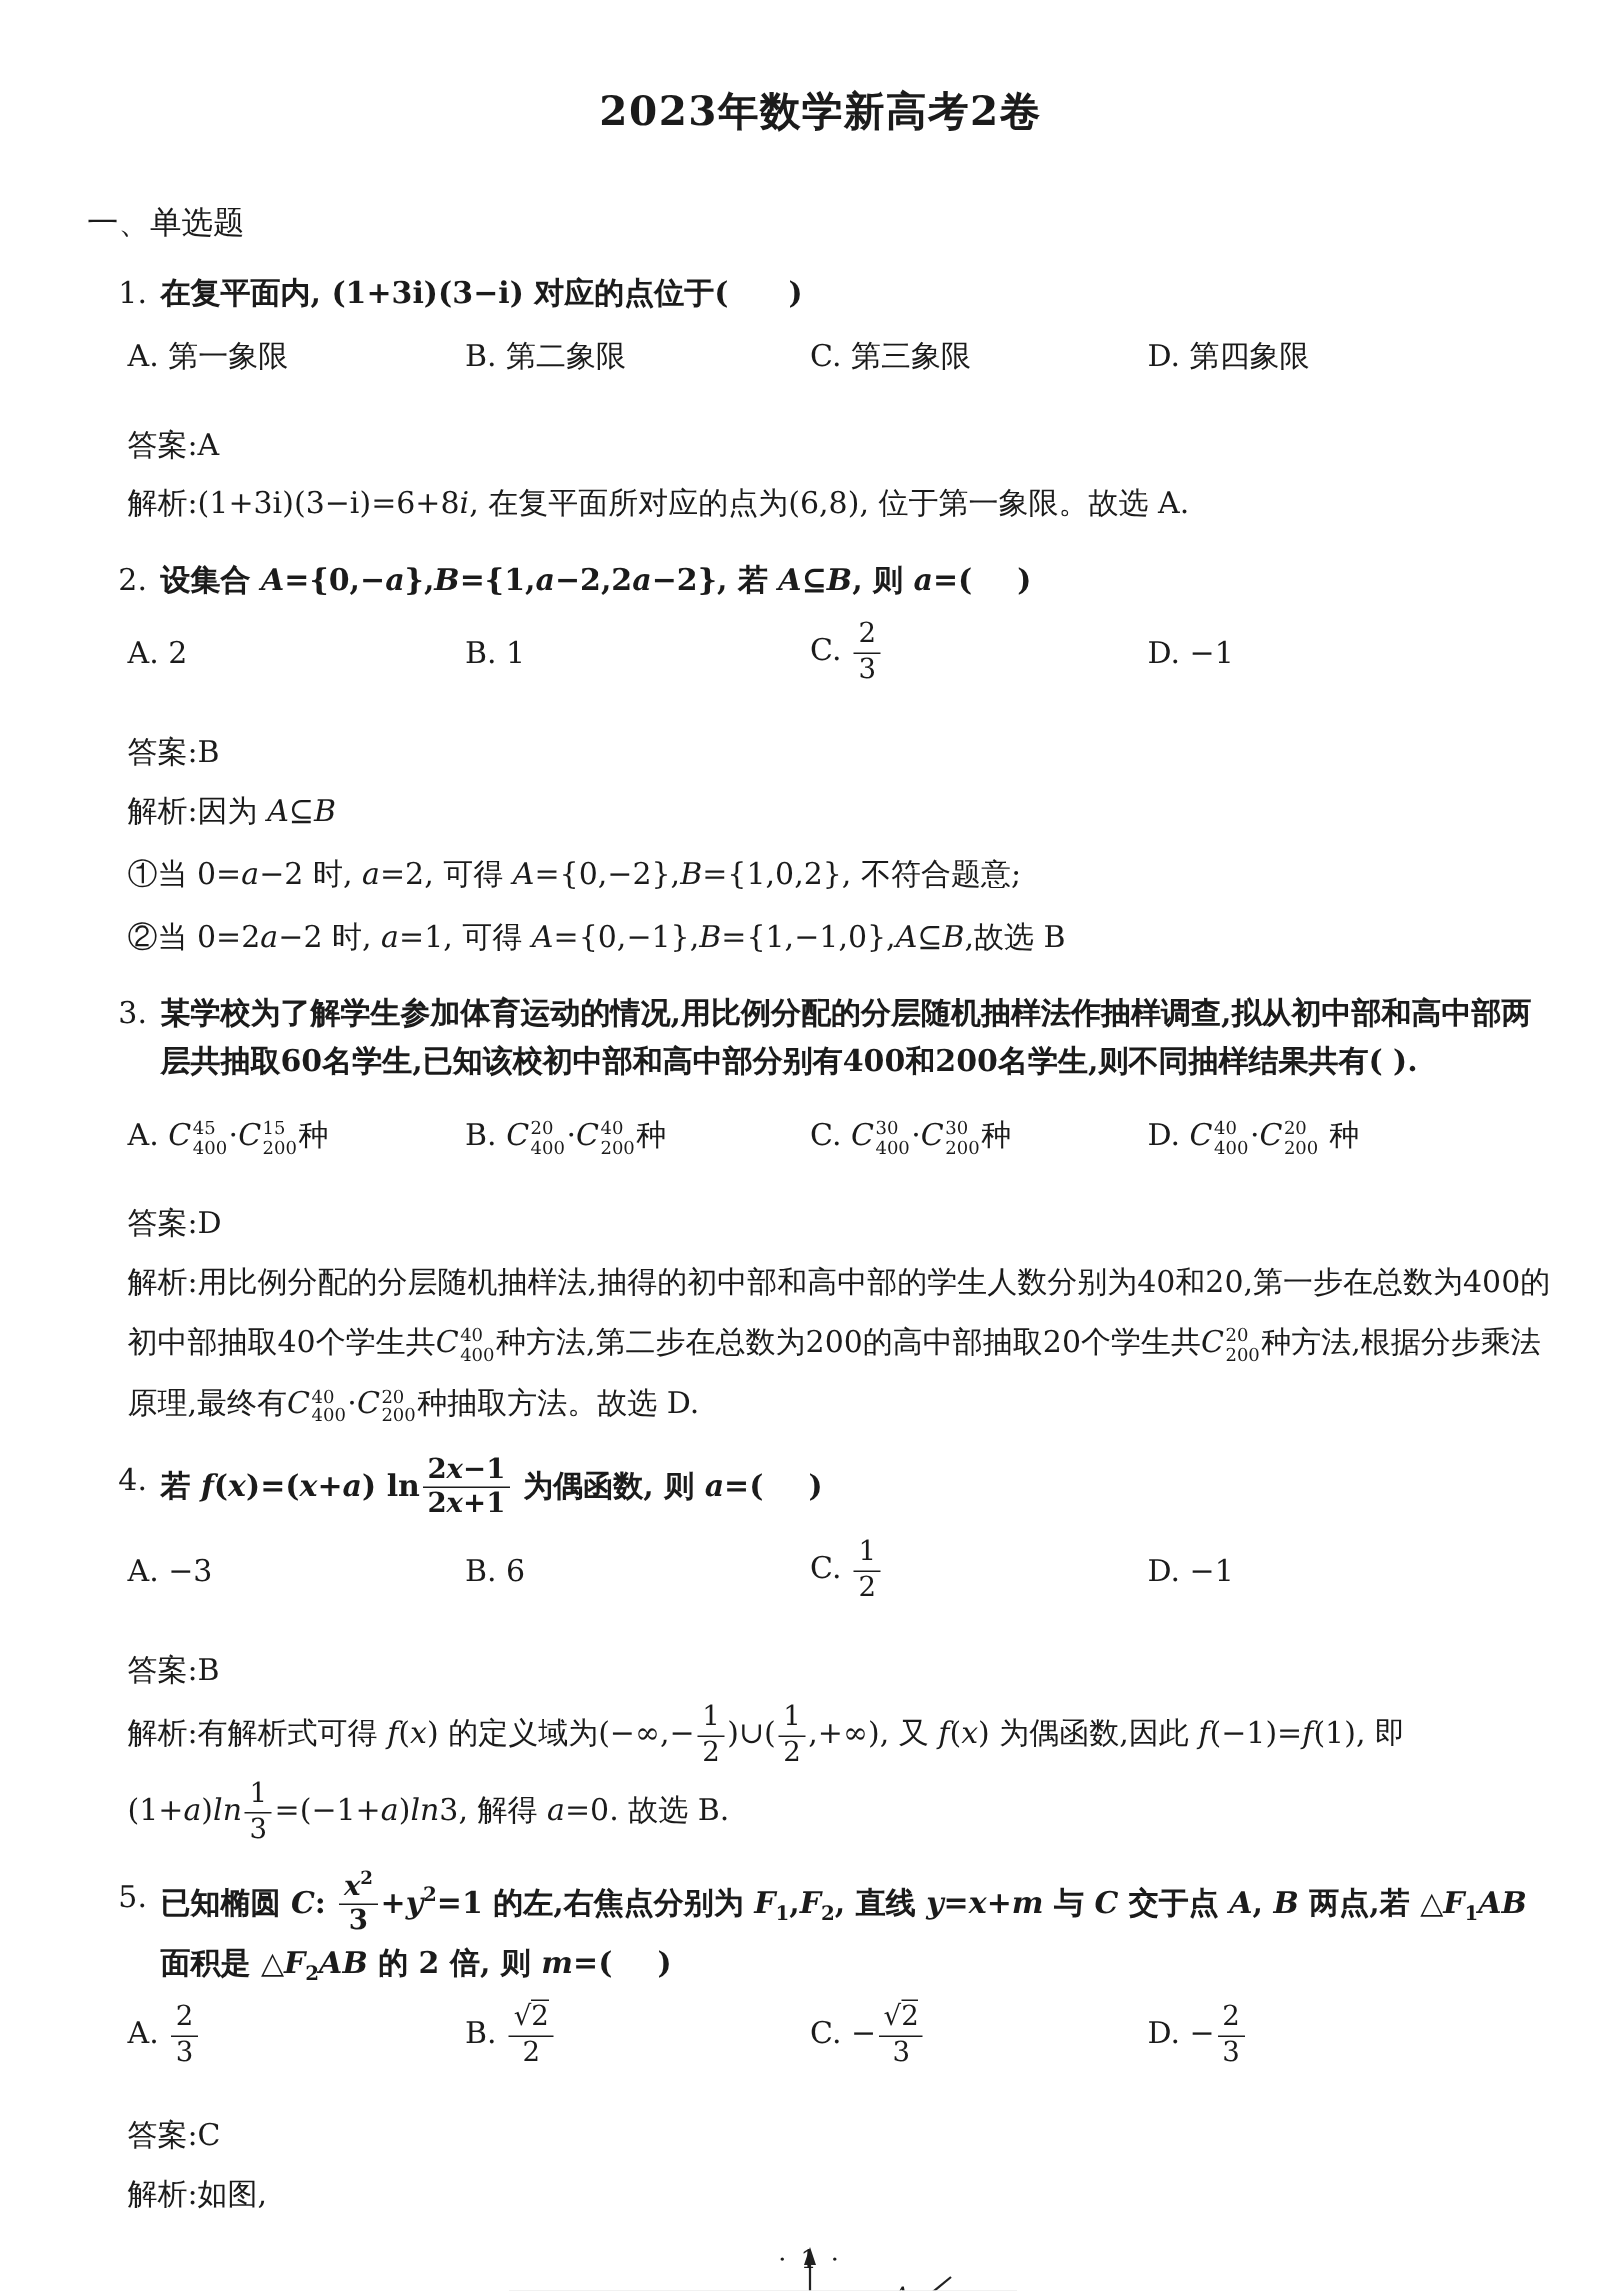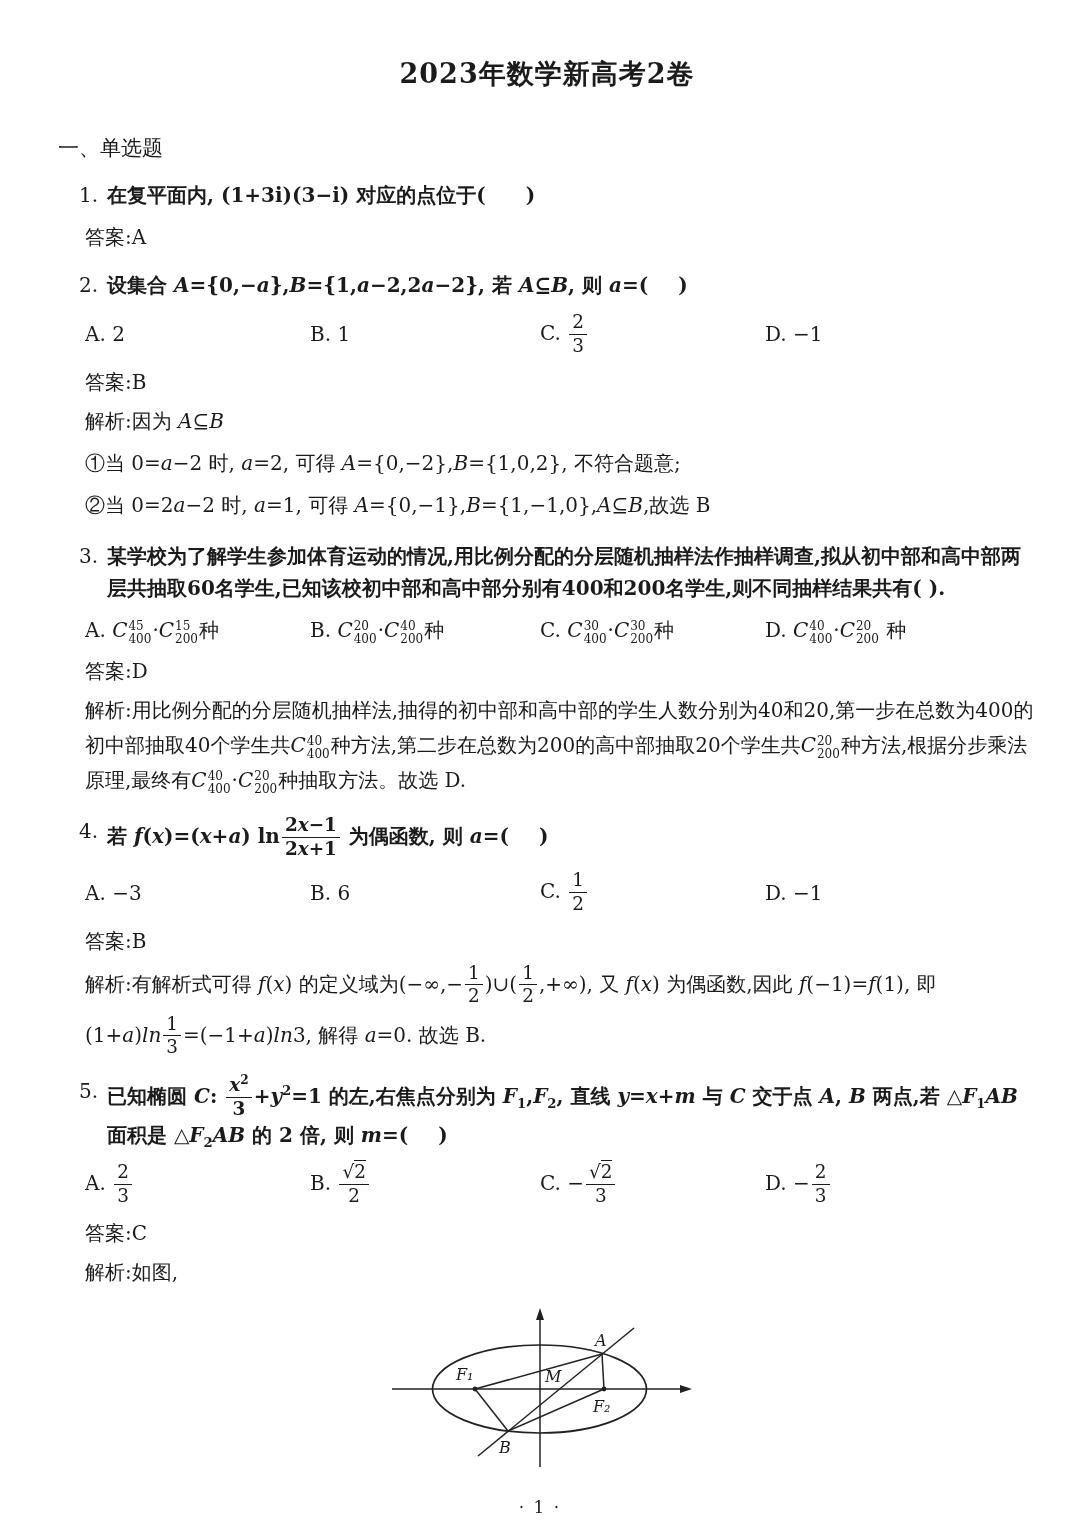--- a/index.html
+++ b/index.html
@@ -38,42 +38,42 @@
   .stem-text{flex:1 1 auto;font-weight:bold;}
   .opts{
     display:grid;
     grid-template-columns:225px 230px 225px 1fr;
     padding-left:27px;
     margin-top:11px;
     align-items:center;
     min-height:30px;
     line-height:1.5;
   }
-  .ansline{padding-left:27px;margin-top:11px;line-height:1.5;}
+  .ansline{padding-left:27px;margin-top:29px;line-height:1.5;}
   .analine{padding-left:27px;margin-top:7px;line-height:1.75;}
   
   i{font-style:italic;}
   sup,sub{font-size:0.66em;line-height:0;}
   .fr{
     display:inline-block;
     text-align:center;
     vertical-align:middle;
     line-height:1.12;
     font-size:0.92em;
     margin:0 2px;
   }
   .fr .nu{display:block;border-bottom:1.4px solid currentColor;padding:0 3px 1px;}
   .fr .de{display:block;padding-top:1px;}
   .cs{
     display:inline-block;
     vertical-align:-0.45em;
     line-height:1.05;
     font-size:0.6em;
     text-align:left;
-    margin:0 1px 0 1px;
+    margin:12px 1px 0 1px;
   }
   .cs span{display:block;}
   .rt{border-top:1.3px solid currentColor;padding-top:0;}
   .figure-wrap{width:330px;margin:12px auto 4px auto;}
   .footer{
     position:absolute;
     left:0;bottom:10px;width:100%;
     text-align:center;
     font-size:17px;
     letter-spacing:2px;
@@ -85,21 +85,28 @@
 <div class="page">
 
   <h1 class="title">2023年数学新高考2卷</h1>
   <h2 class="section">一、单选题</h2>
 
   <div class="q">
     <div class="stem">
       <span class="qnum">1.</span>
       <span class="stem-text">在复平面内, (1+3i)(3−i) 对应的点位于(  )</span>
     </div>
+    <div class="opts">
+      <span class="opt">A. 第一象限</span>
+      <span class="opt">B. 第二象限</span>
+      <span class="opt">C. 第三象限</span>
+      <span class="opt">D. 第四象限</span>
+    </div>
     <div class="ansline">答案:A</div>
+    <div class="analine">解析:(1+3i)(3−i)=6+8<i>i</i>, 在复平面所对应的点为(6,8), 位于第一象限。故选 A.</div>
   </div>
 
   <div class="q">
     <div class="stem">
       <span class="qnum">2.</span>
       <span class="stem-text">设集合 <i>A</i>={0,−<i>a</i>},<i>B</i>={1,<i>a</i>−2,2<i>a</i>−2}, 若 <i>A</i>⊆<i>B</i>, 则 <i>a</i>=(  )</span>
     </div>
     <div class="opts">
       <span class="opt">A. 2</span>
       <span class="opt">B. 1</span>

